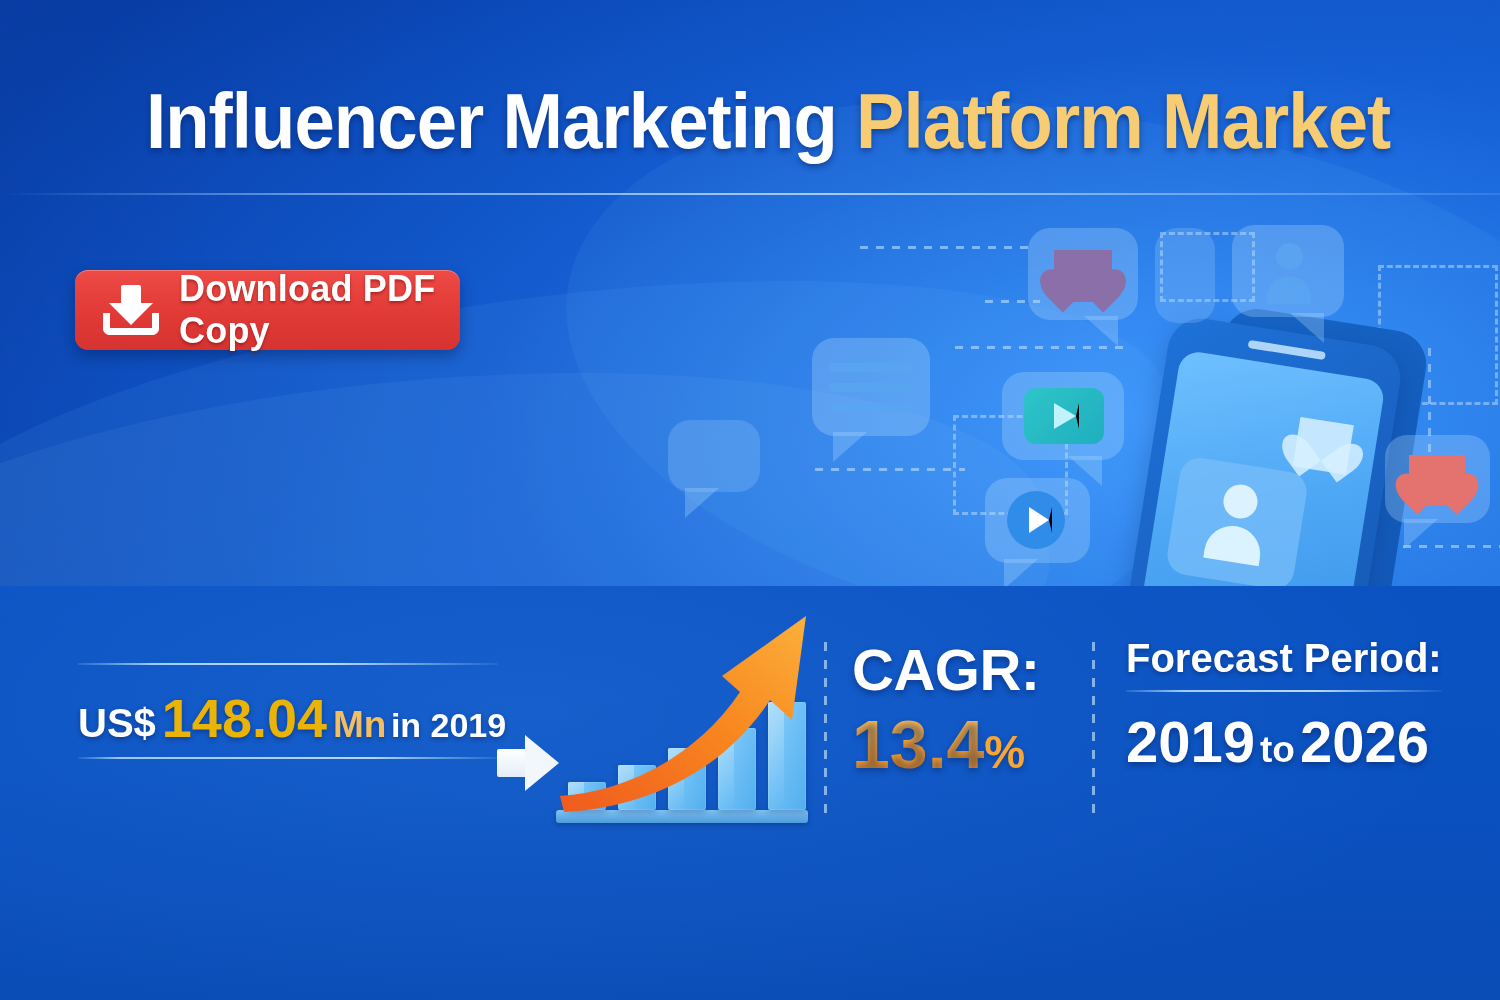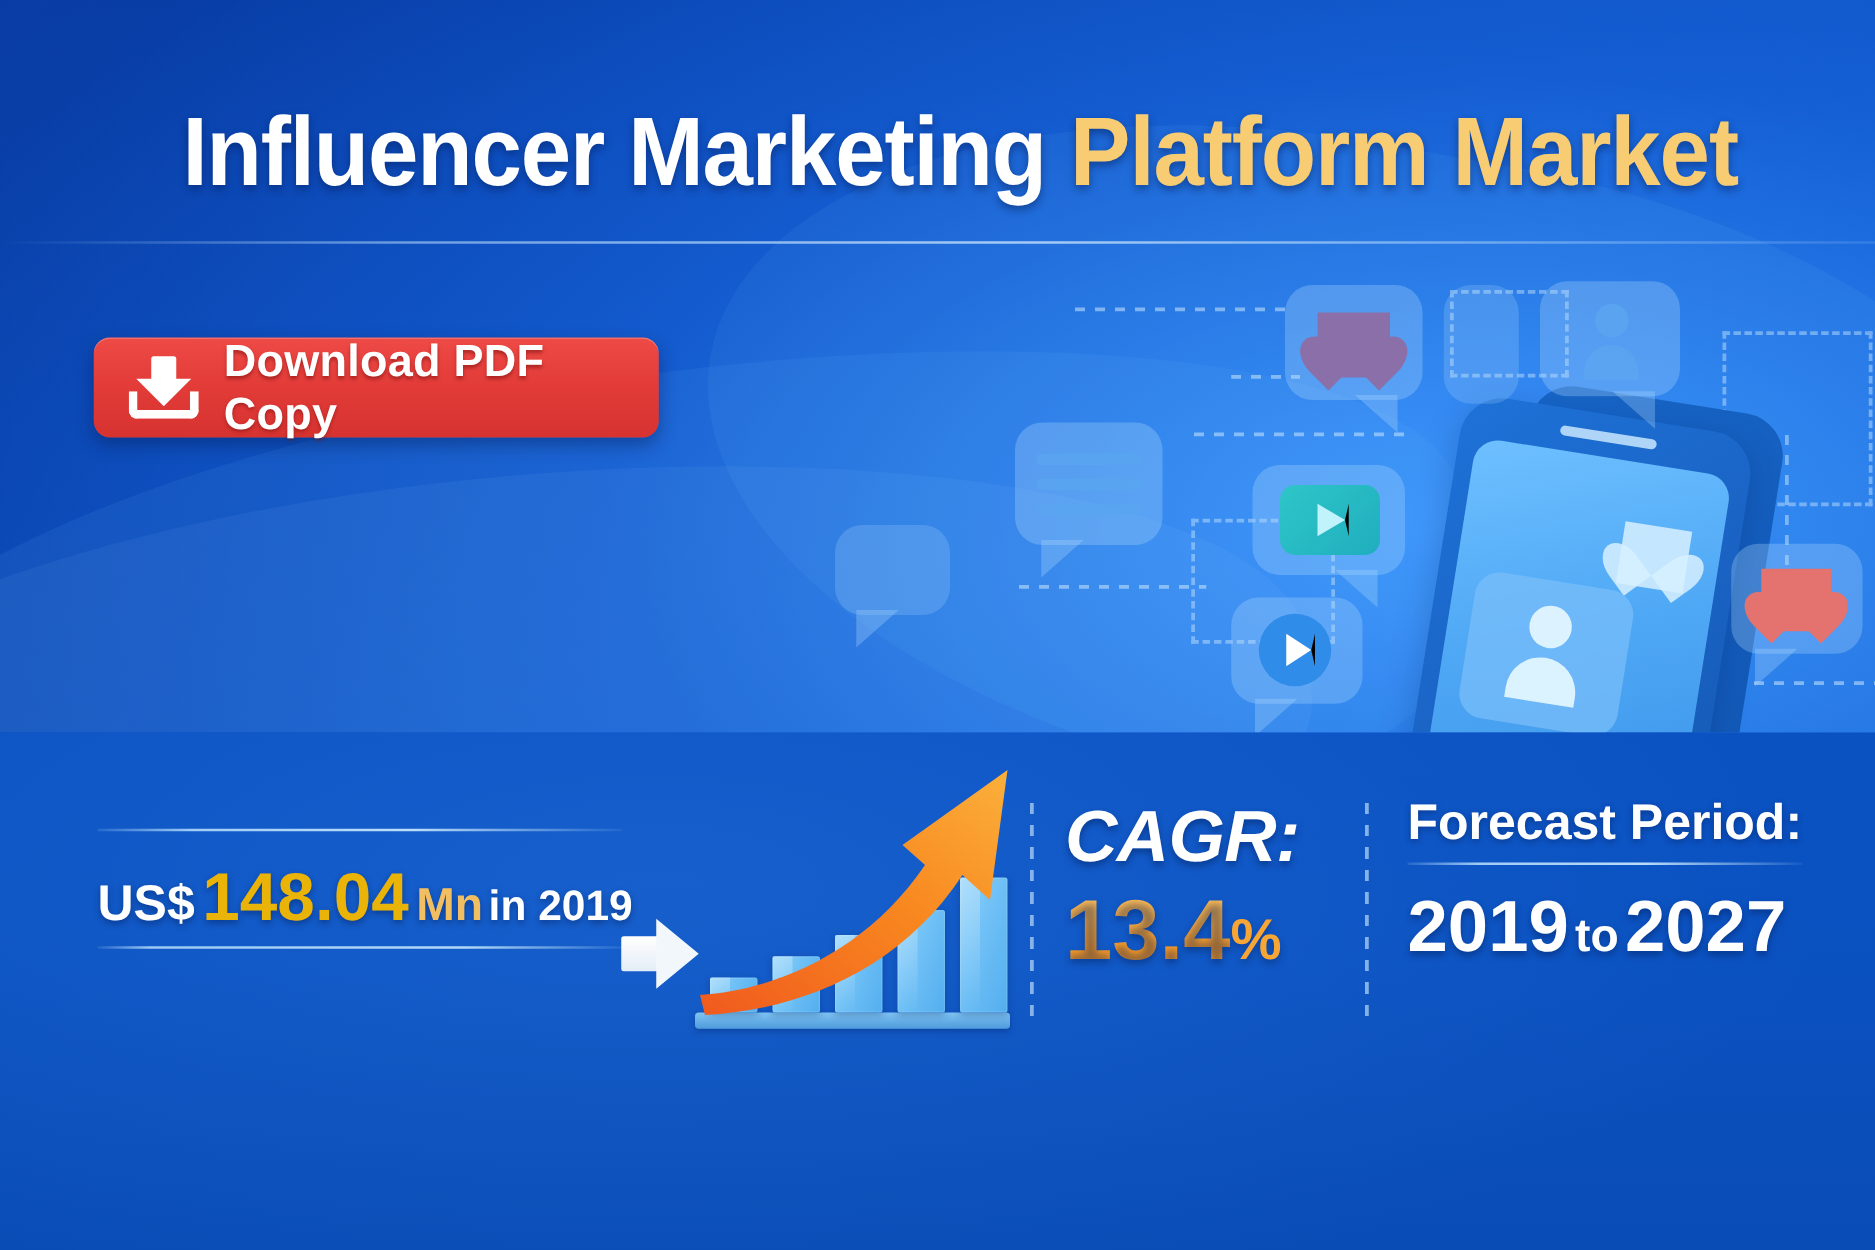--- a/index.html
+++ b/index.html
@@ -79,21 +79,21 @@
   
   .title { position:absolute; left:146px; top:76px; white-space:nowrap;
     font-size:78px; font-weight:700; letter-spacing:-1px;
     font-family:"Liberation Sans Narrow","Liberation Sans", sans-serif;
     transform:scaleX(.93); transform-origin:left center;
     text-shadow:0 3px 7px rgba(0,20,70,.45); }
   .title .w { color:#FFFFFF; }
   .title .g { color:#F7CC73; }
 
   
-  .dlbtn { position:absolute; left:75px; top:270px; width:452px; height:80px; border-radius:13px;
+  .dlbtn { position:absolute; left:75px; top:270px; width:385px; height:80px; border-radius:13px;
     background:linear-gradient(180deg,#EE4A46 0%,#E23B38 50%,#D63330 100%);
     box-shadow:0 6px 14px rgba(0,25,75,.40), inset 0 1px 0 rgba(255,255,255,.28);
     display:flex; align-items:center; cursor:pointer; }
   .dlbtn .ic { width:62px; height:54px; margin-left:28px; position:relative; flex:0 0 auto; }
   .dlbtn .ic .shaft { position:absolute; left:18px; top:2px; width:20px; height:22px; background:#fff; border-radius:2px; }
   .dlbtn .ic .ahead { position:absolute; left:6px; top:20px; width:0; height:0;
     border-left:22px solid transparent; border-right:22px solid transparent; border-top:22px solid #fff; }
   .dlbtn .ic .tray { position:absolute; left:0; top:30px; width:56px; height:22px;
     border:7px solid #fff; border-top:0; border-radius:0 0 7px 7px; }
   .dlbtn .lbl { color:#FFFFFF; font-size:36px; font-weight:700; letter-spacing:.2px; margin-left:14px;
@@ -140,21 +140,21 @@
     background:linear-gradient(180deg, rgba(255,255,255,.30), rgba(255,255,255,0)); }
 
   .arrow-svg { position:absolute; left:544px; top:600px; width:290px; height:225px; }
 
   .divider { position:absolute; top:642px; width:3px; height:175px;
     background:repeating-linear-gradient(180deg, rgba(205,235,255,.62) 0 9px, rgba(205,235,255,0) 9px 18px); }
 
   .cagr { position:absolute; left:852px; top:636px; }
   .cagr .lab { font-size:58px; font-weight:700; color:#FFFFFF; letter-spacing:-.5px;
     font-family:"Liberation Sans Narrow","Liberation Sans", sans-serif;
-    text-shadow:0 3px 6px rgba(0,25,80,.45);font-style:italic; }
+    text-shadow:0 3px 6px rgba(0,25,80,.45); }
   .cagr .num { margin-top:2px; white-space:nowrap;
     font-family:"Liberation Sans Narrow","Liberation Sans", sans-serif; font-weight:700;
     text-shadow:0 3px 6px rgba(0,25,80,.40); }
   .cagr .num b { font-size:68px; color:#F9A93C;
     background:linear-gradient(180deg,#FDC86A 0%,#F79A27 70%);
     -webkit-background-clip:text; background-clip:text; -webkit-text-fill-color:transparent; }
   .cagr .num s { text-decoration:none; font-size:46px; color:#F7A636; }
 
   .fc { position:absolute; left:1126px; top:636px; }
   .fc .years { margin-top:16px; white-space:nowrap; color:#FFFFFF; font-weight:700;
@@ -308,17 +308,17 @@
     <div class="lab">CAGR:</div>
     <div class="num">
       <b>13.4</b><s>%</s>
     </div>
   </div>
 
   <div class="fc">
     <div class="hdr">Forecast Period:</div>
     <div class="rule"></div>
     <div class="years">
-      <b>2019</b><s>to</s><b>2027</b>
+      <b>2019</b><s>to</s><b>2026</b>
     </div>
   </div>
 
 </div>
 
 </body></html>

